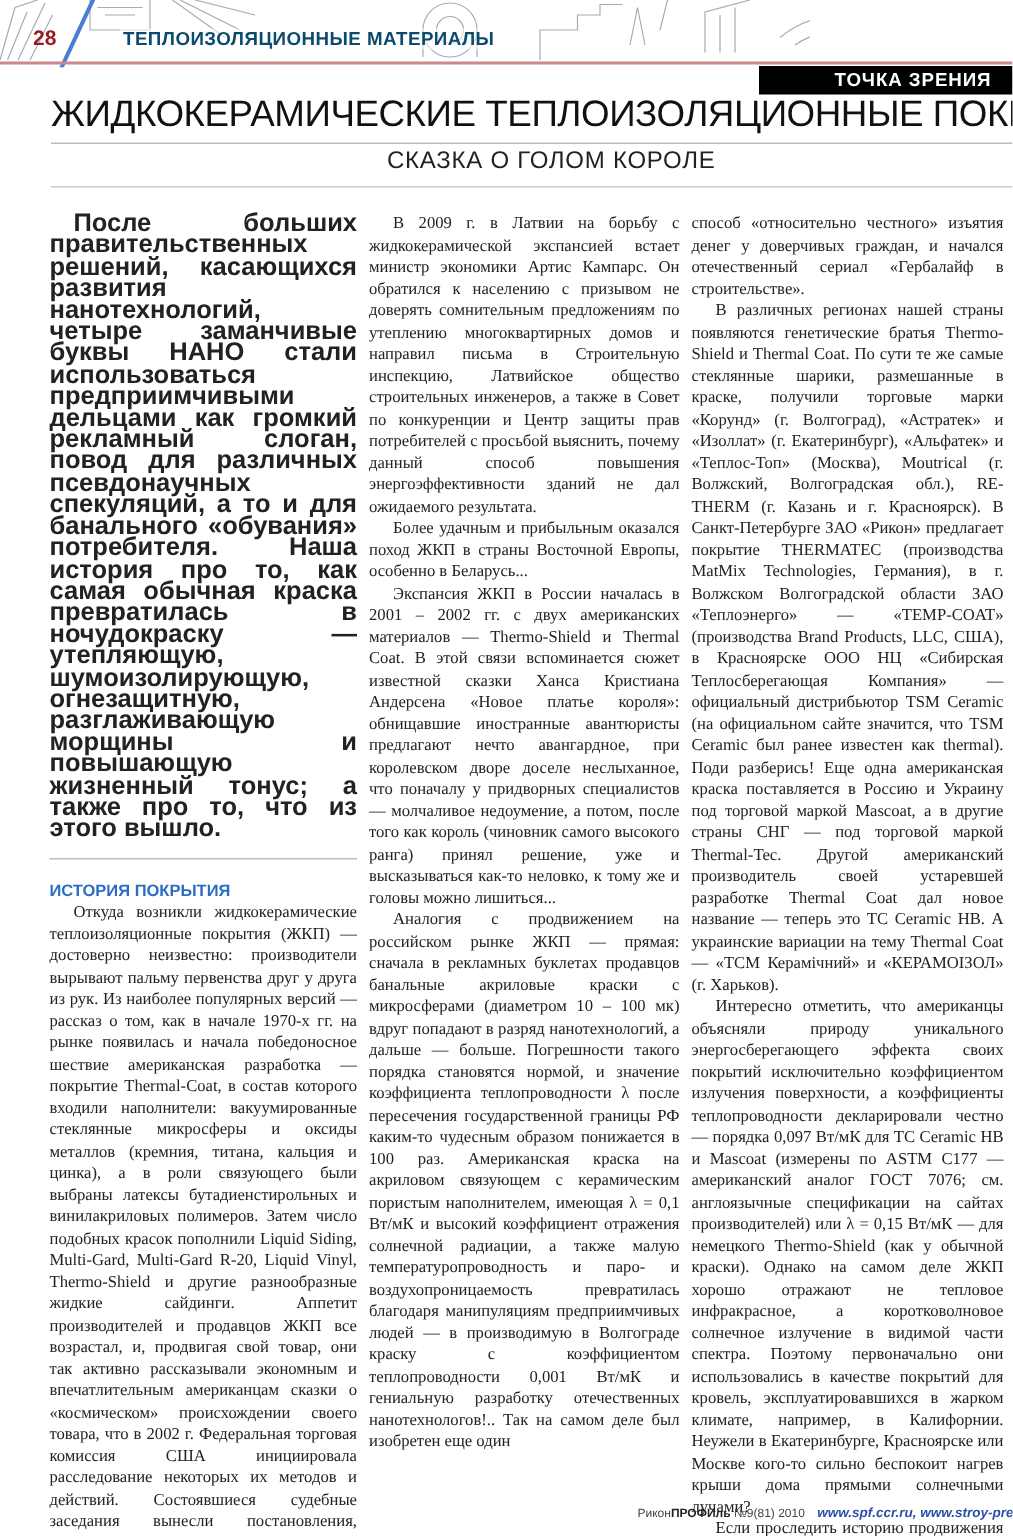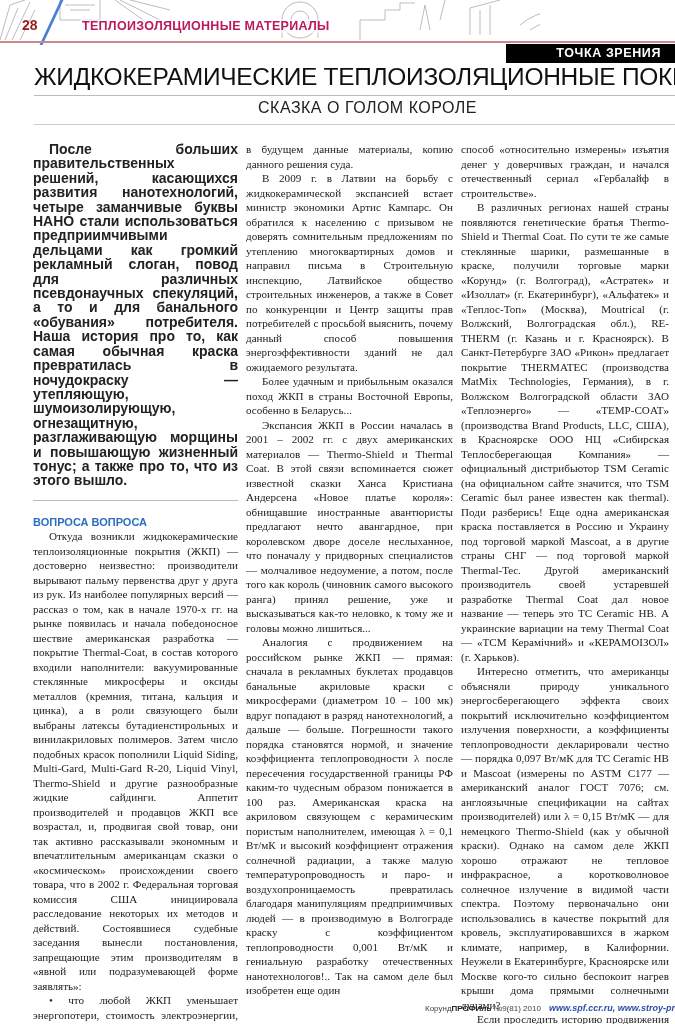--- a/index.html
+++ b/index.html
@@ -1,34 +1,34 @@
 <!DOCTYPE html>
 <html><head>
 <meta charset="utf-8">
 <style>
   html, body { margin:0; padding:0; }
   body { width:675px; height:1024px; background:#fff; position:relative; overflow:hidden; font-family:"Liberation Serif", serif; color:#222; }
   .header-art { position:absolute; left:0; top:0; width:540px; height:45px; overflow:hidden; }
   .header-art svg { position:absolute; left:0; top:0; }
   .page-num { position:absolute; left:22px; top:17px; font-family:"Liberation Sans", sans-serif; font-weight:bold; font-size:14px; color:#9b1c1c; }
   .slash { position:absolute; left:50px; top:0; width:3px; height:45px; background:#4a7fd4; transform:skewX(-25deg); }
-  .section-title { position:absolute; left:80px; top:19px; font-family:"Liberation Sans", sans-serif; font-weight:bold; font-size:12.5px; color:#be185d; letter-spacing:0.3px; background:rgba(255,255,255,0.55); padding:0 2px; }
+  .section-title { position:absolute; left:80px; top:19px; font-family:"Liberation Sans", sans-serif; font-weight:bold; font-size:12.5px; color:#0c4a6e; letter-spacing:0.3px; background:rgba(255,255,255,0.55); padding:0 2px; }
   .header-rule { position:absolute; left:0; top:41px; width:675px; height:2px; background:#c9898d; }
   .rubric { position:absolute; left:506px; top:44px; width:169px; height:19px; background:#000000; color:#fff; font-family:"Liberation Sans", sans-serif; font-weight:bold; font-size:12.5px; letter-spacing:0.6px; text-align:right; padding-right:14px; box-sizing:border-box; line-height:19px; }
   .main-title { position:absolute; left:34px; top:63px; width:641px; font-family:"Liberation Sans", sans-serif; font-size:24.5px; letter-spacing:-0.3px; color:#111; white-space:nowrap; }
   .rule-1 { position:absolute; left:34px; top:95px; width:641px; height:1px; background:#bbb; }
   .subtitle { position:absolute; left:0; top:99px; width:675px; text-align:center; font-family:"Liberation Sans", sans-serif; font-size:16px; letter-spacing:0.5px; color:#222; padding-left:60px; box-sizing:border-box; }
   .rule-2 { position:absolute; left:34px; top:124px; width:641px; height:1px; background:#ccc; }
   .col { position:absolute; top:142px; font-size:11.1px; line-height:14.5px; text-align:justify; hyphens:manual; }
   .col p { margin:0; text-indent:16px; }
   .col p.noind { text-indent:0; }
   .col1 { left:33px; width:205px; }
   .col2 { left:246px; width:207px; }
   .col3 { left:461px; width:208px; }
-  .lead { font-family:"Liberation Sans", sans-serif; font-weight:bold; font-size:14px; line-height:14.4px; text-align:justify; color:#222; margin:0; text-indent:0; }
+  .lead { font-family:"Liberation Sans", sans-serif; font-weight:bold; font-size:17px; line-height:14.4px; text-align:justify; color:#222; margin:0; text-indent:0; }
   .lead-rule { height:1px; background:#bbb; margin:12px 0 14px 0; }
   .subhead { font-family:"Liberation Sans", sans-serif; font-weight:bold; font-size:11px; color:#2b6cc4; margin:0 0 2px 0; text-indent:0 !important; }
   .footer { position:absolute; left:425px; top:1003px; font-family:"Liberation Sans", sans-serif; font-size:8px; color:#444; white-space:nowrap; }
   .footer b { color:#222; }
   .footer .url { color:#2b4fa8; font-weight:bold; font-style:italic; font-size:9px; margin-left:6px; }
 </style>
 </head>
 <body>
 
 <div class="header-art">
@@ -55,40 +55,39 @@
 
 <div class="rubric">ТОЧКА ЗРЕНИЯ</div>
 <div class="main-title">ЖИДКОКЕРАМИЧЕСКИЕ ТЕПЛОИЗОЛЯЦИОННЫЕ ПОКРЫТИЯ</div>
 <div class="rule-1"></div>
 <div class="subtitle">СКАЗКА О ГОЛОМ КОРОЛЕ</div>
 <div class="rule-2"></div>
 
 <div class="col col1">
   <p class="lead">После больших правительственных решений, касающихся развития нанотехнологий, четыре заманчивые буквы НАНО стали использоваться предприимчивыми дельцами как громкий рекламный слоган, повод для различных псевдонаучных спекуляций, а то и для банального «обувания» потребителя. Наша история про то, как самая обычная краска превратилась в ночудокраску — утепляющую, шумоизолирующую, огнезащитную, разглаживающую морщины и повышающую жизненный тонус; а также про то, что из этого вышло.</p>
   <div class="lead-rule"></div>
-  <p class="subhead">ВОПРОСА ВОПРОСА</p>
+  <p class="subhead">ИСТОРИЯ ПОКРЫТИЯ</p>
   <p>Откуда возникли жидкокерамические теплоизоляционные покрытия (ЖКП) — достоверно неизвестно: производители вырывают пальму первенства друг у друга из рук. Из наиболее популярных версий — рассказ о том, как в начале 1970-х гг. на рынке появилась и начала победоносное шествие американская разработка — покрытие Thermal-Coat, в состав которого входили наполнители: вакуумированные стеклянные микросферы и оксиды металлов (кремния, титана, кальция и цинка), а в роли связующего были выбраны латексы бутадиенстирольных и винилакриловых полимеров. Затем число подобных красок пополнили Liquid Siding, Multi-Gard, Multi-Gard R-20, Liquid Vinyl, Thermo-Shield и другие разнообразные жидкие сайдинги. Аппетит производителей и продавцов ЖКП все возрастал, и, продвигая свой товар, они так активно рассказывали экономным и впечатлительным американцам сказки о «космическом» происхождении своего товара, что в 2002 г. Федеральная торговая комиссия США инициировала расследование некоторых их методов и действий. Состоявшиеся судебные заседания вынесли постановления, запрещающие этим производителям в «явной или подразумевающей форме заявлять»:</p>
   <p>• что любой ЖКП уменьшает энергопотери, стоимость электроэнергии, потребление энергии или величину счета за коммунальные услуги;</p>
   <p>• о любом коэффициенте сопротивления теплопередаче денег продуктов;</p>
   <p>• об изоляционных качествах таких ЖКП по сравнению с любыми другими материалами, включая изоляционные;</p>
 
 </div>
 
 <div class="col col2">
-  <p class="noind">в будущем данные материалы, копию данного решения суда.</p>
   <p>В 2009 г. в Латвии на борьбу с жидкокерамической экспансией встает министр экономики Артис Кампарс. Он обратился к населению с призывом не доверять сомнительным предложениям по утеплению многоквартирных домов и направил письма в Строительную инспекцию, Латвийское общество строительных инженеров, а также в Совет по конкуренции и Центр защиты прав потребителей с просьбой выяснить, почему данный способ повышения энергоэффективности зданий не дал ожидаемого результата.</p>
   <p>Более удачным и прибыльным оказался поход ЖКП в страны Восточной Европы, особенно в Беларусь...</p>
   <p>Экспансия ЖКП в России началась в 2001 – 2002 гг. с двух американских материалов — Thermo-Shield и Thermal Coat. В этой связи вспоминается сюжет известной сказки Ханса Кристиана Андерсена «Новое платье короля»: обнищавшие иностранные авантюристы предлагают нечто авангардное, при королевском дворе доселе неслыханное, что поначалу у придворных специалистов — молчаливое недоумение, а потом, после того как король (чиновник самого высокого ранга) принял решение, уже и высказываться как-то неловко, к тому же и головы можно лишиться...</p>
   <p>Аналогия с продвижением на российском рынке ЖКП — прямая: сначала в рекламных буклетах продавцов банальные акриловые краски с микросферами (диаметром 10 – 100 мк) вдруг попадают в разряд нанотехнологий, а дальше — больше. Погрешности такого порядка становятся нормой, и значение коэффициента теплопроводности λ после пересечения государственной границы РФ каким-то чудесным образом понижается в 100 раз. Американская краска на акриловом связующем с керамическим пористым наполнителем, имеющая λ = 0,1 Вт/мК и высокий коэффициент отражения солнечной радиации, а также малую температуропроводность и паро- и воздухопроницаемость превратилась благодаря манипуляциям предприимчивых людей — в производимую в Волгограде краску с коэффициентом теплопроводности 0,001 Вт/мК и гениальную разработку отечественных нанотехнологов!.. Так на самом деле был изобретен еще один</p>
 </div>
 
 <div class="col col3">
-  <p class="noind">способ «относительно измерены» изъятия денег у доверчивых граждан, и начался отечественный сериал «Гербалайф в строительстве».</p>
+  <p class="noind">способ «относительно честного» изъятия денег у доверчивых граждан, и начался отечественный сериал «Гербалайф в строительстве».</p>
   <p>В различных регионах нашей страны появляются генетические братья Thermo-Shield и Thermal Coat. По сути те же самые стеклянные шарики, размешанные в краске, получили торговые марки «Корунд» (г. Волгоград), «Астратек» и «Изоллат» (г. Екатеринбург), «Альфатек» и «Теплос-Топ» (Москва), Moutrical (г. Волжский, Волгоградская обл.), RE-THERM (г. Казань и г. Красноярск). В Санкт-Петербурге ЗАО «Рикон» предлагает покрытие THERMATEC (производства MatMix Technologies, Германия), в г. Волжском Волгоградской области ЗАО «Теплоэнерго» — «TEMP-COAT» (производства Brand Products, LLC, США), в Красноярске ООО НЦ «Сибирская Теплосберегающая Компания» — официальный дистрибьютор TSM Ceramic (на официальном сайте значится, что TSM Ceramic был ранее известен как thermal). Поди разберись! Еще одна американская краска поставляется в Россию и Украину под торговой маркой Mascoat, а в другие страны СНГ — под торговой маркой Thermal-Tec. Другой американский производитель своей устаревшей разработке Thermal Coat дал новое название — теперь это TC Ceramic HB. А украинские вариации на тему Thermal Coat — «ТСМ Керамічний» и «КЕРАМОІЗОЛ» (г. Харьков).</p>
   <p>Интересно отметить, что американцы объясняли природу уникального энергосберегающего эффекта своих покрытий исключительно коэффициентом излучения поверхности, а коэффициенты теплопроводности декларировали честно — порядка 0,097 Вт/мК для TC Ceramic HB и Mascoat (измерены по ASTM C177 — американский аналог ГОСТ 7076; см. англоязычные спецификации на сайтах производителей) или λ = 0,15 Вт/мК — для немецкого Thermo-Shield (как у обычной краски). Однако на самом деле ЖКП хорошо отражают не тепловое инфракрасное, а коротковолновое солнечное излучение в видимой части спектра. Поэтому первоначально они использовались в качестве покрытий для кровель, эксплуатировавшихся в жарком климате, например, в Калифорнии. Неужели в Екатеринбурге, Красноярске или Москве кого-то сильно беспокоит нагрев крыши дома прямыми солнечными лучами?</p>
   <p>Если проследить историю продвижения этих материалов в Интернете, то открывается любопытный факт: зачастую администраторы и модераторы различ-</p>
 </div>
 
 <div class="footer">
-  <span>Корунд</span><b>ПРОФИль</b>
+  <span>Рикон</span><b>ПРОФИль</b>
   <span>№9(81) 2010</span>
   <span class="url">www.spf.ccr.ru, www.stroy-press.ru</span>
 </div>
 
 </body></html>

